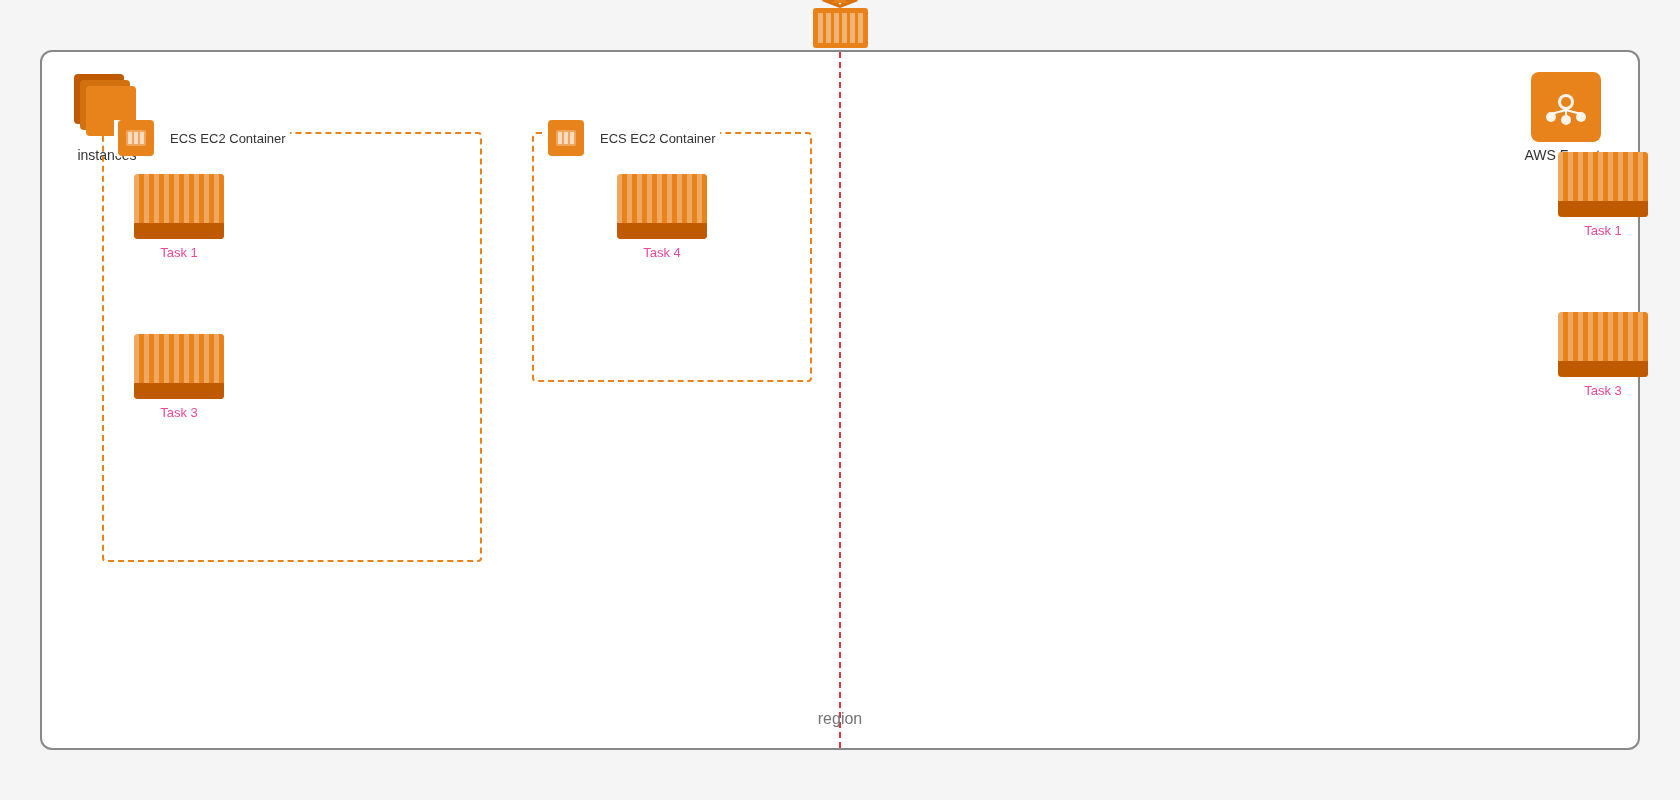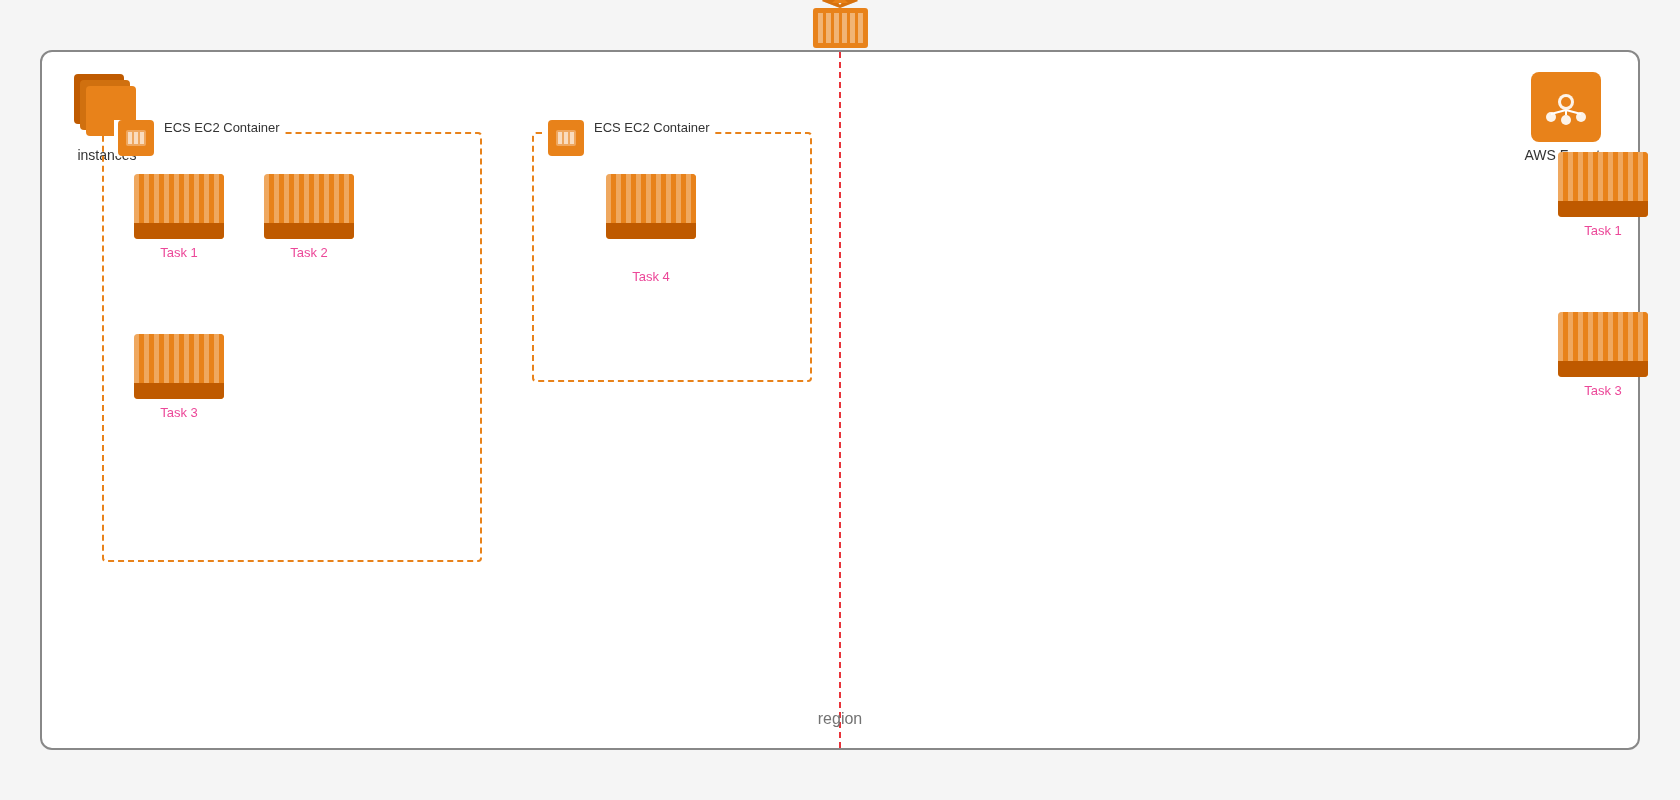--- a/index.html
+++ b/index.html
@@ -101,22 +101,22 @@
       width: 280px;
       height: 250px;
     }
 
     
     .container-header {
       position: absolute;
       top: -14px;
       left: 10px;
       display: flex;
-      align-items: flex-start;
-      gap: 10px;
+      align-items: center;
+      gap: 16px;
       background: #fff;
       padding: 0 4px;
     }
 
     .container-label {
       font-size: 13px;
       color: #333;
       font-weight: 500;
     }
 
@@ -308,45 +308,41 @@
           </svg>
         </div>
         <span class="container-label">ECS EC2 Container</span>
       </div>
 
       <div class="task-group" style="top:40px; left:30px;">
         <div class="task-icon"></div>
         <span class="task-label">Task 1</span>
       </div>
 
-      <div class="task-group" style="top:40px; left:160px;">
-        <div class="task-icon"></div>
-        <span class="task-label">Task 2</span>
-      </div>
 
       <div class="task-group" style="top:200px; left:30px;">
         <div class="task-icon"></div>
         <span class="task-label">Task 3</span>
       </div>
     </div>
 
     <div class="ec2-container ec2-container-2">
       <div class="container-header">
         <div class="ec2-small-icon">
           <svg width="24" height="24" viewBox="0 0 24 24" xmlns="http://www.w3.org/2000/svg">
             <rect x="2" y="4" width="20" height="16" rx="2" fill="white" opacity="0.3"></rect>
             <rect x="4" y="6" width="4" height="12" fill="white" opacity="0.6"></rect>
             <rect x="10" y="6" width="4" height="12" fill="white" opacity="0.6"></rect>
             <rect x="16" y="6" width="4" height="12" fill="white" opacity="0.6"></rect>
           </svg>
         </div>
         <span class="container-label">ECS EC2 Container</span>
       </div>
 
-      <div class="task-group" style="top:40px; left:72px;gap:24px;">
+      <div class="task-group" style="top:40px; left:83px;">
         <div class="task-icon"></div>
         <span class="task-label">Task 4</span>
       </div>
     </div>
 
     <div class="fargate-tasks-area">
 
       <div class="task-group" style="position:absolute; top:0px; left:0px;">
         <div class="task-icon"></div>
         <span class="task-label">Task 1</span>

